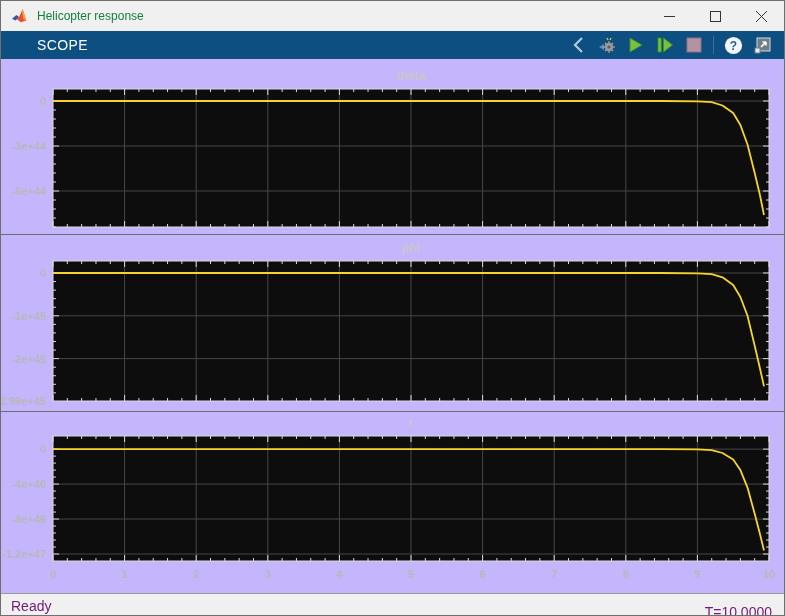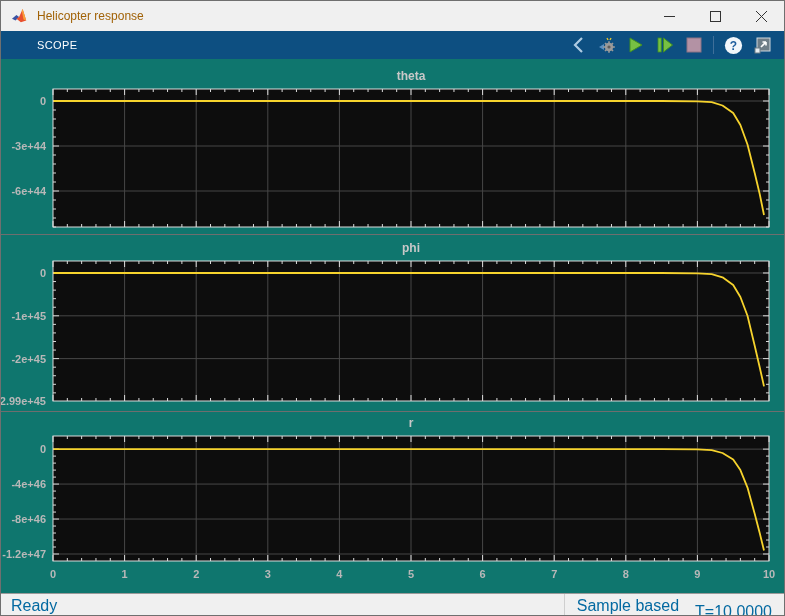--- a/index.html
+++ b/index.html
@@ -8,49 +8,49 @@
     width:785px; height:616px; background:#262626;
     border:1px solid #6f6f6f; position:relative; overflow:hidden;
     display:flex; flex-direction:column;
   }
   
   .titlebar {
     height:30px; background:#f0f0f0; display:flex; align-items:center;
     flex:0 0 30px; user-select:none;
   }
   .app-icon { width:18px; height:16px; margin:0 8px 0 10px; }
-  .title-text { font-size:12px; color:#a16207; }
+  .title-text { font-size:12px; color:#15803d; }
   .win-controls { margin-left:auto; display:flex; height:30px; }
   .win-btn {
     width:46px; height:30px; display:flex; align-items:center; justify-content:center;
     font-size:13px; color:#333; cursor:default;
   }
   .win-btn svg { display:block; }
   
   .ribbon {
     height:28px; flex:0 0 28px; background:#0d4f81; display:flex; align-items:center;
     color:#fff;
   }
   .ribbon-tab {
-    font-size:11px; letter-spacing:0.4px; color:#ffffff; padding:0 14px;
+    font-size:14px; letter-spacing:0.4px; color:#ffffff; padding:0 14px;
     height:28px; display:flex; align-items:center; cursor:default;
   }
   .ribbon-tab.first { margin-left:22px; }
   .ribbon-tools { margin-left:auto; display:flex; align-items:center; gap:9px; padding-right:12px; }
   .tool-btn { width:20px; height:20px; display:flex; align-items:center; justify-content:center; }
   .tool-sep { width:1px; height:18px; background:#3f6f99; }
   
-  .content { flex:1 1 auto; background:#0f766e; position:relative; }
+  .content { flex:1 1 auto; background:#c4b5fd; position:relative; }
   .panel { position:relative; width:100%; }
   .panel svg { display:block; }
   .panel-sep { height:1px; background:#6e6e6e; width:100%; }
   
   .statusbar {
     height:24px; flex:0 0 24px; background:#f0f0f0; border-top:1px solid #9a9a9a;
-    display:flex; align-items:center; font-size:16px; color:#0369a1;
+    display:flex; align-items:center; font-size:14px; color:#701a75;
   }
   .status-left { padding-left:10px; }
   .status-right { margin-left:auto; display:flex; height:100%; align-items:center; }
   .status-cell { padding:0 12px; height:100%; display:flex; align-items:center; border-left:1px solid #cfcfcf; }
 </style>
 </head>
 <body>
 
 <div class="window">
 
@@ -623,18 +623,17 @@
           <text x="624.8000000000001" y="166" fill="#b8b8b8" text-anchor="middle" font-size="11" font-weight="bold" font-family="Liberation Sans, sans-serif">8</text>
           <text x="696.4" y="166" fill="#b8b8b8" text-anchor="middle" font-size="11" font-weight="bold" font-family="Liberation Sans, sans-serif">9</text>
           <text x="768" y="166" fill="#b8b8b8" text-anchor="middle" font-size="11" font-weight="bold" font-family="Liberation Sans, sans-serif">10</text>
         </svg>
     </div>
   </div>
 
   <div class="statusbar">
     <span class="status-left">Ready</span>
     <div class="status-right">
-      <div class="status-cell">Sample based</div>
       <div class="status-cell" style="border-left:none; padding-left:4px;margin-top:12px;">T=10.0000</div>
     </div>
   </div>
 
 </div>
 
 </body></html>

